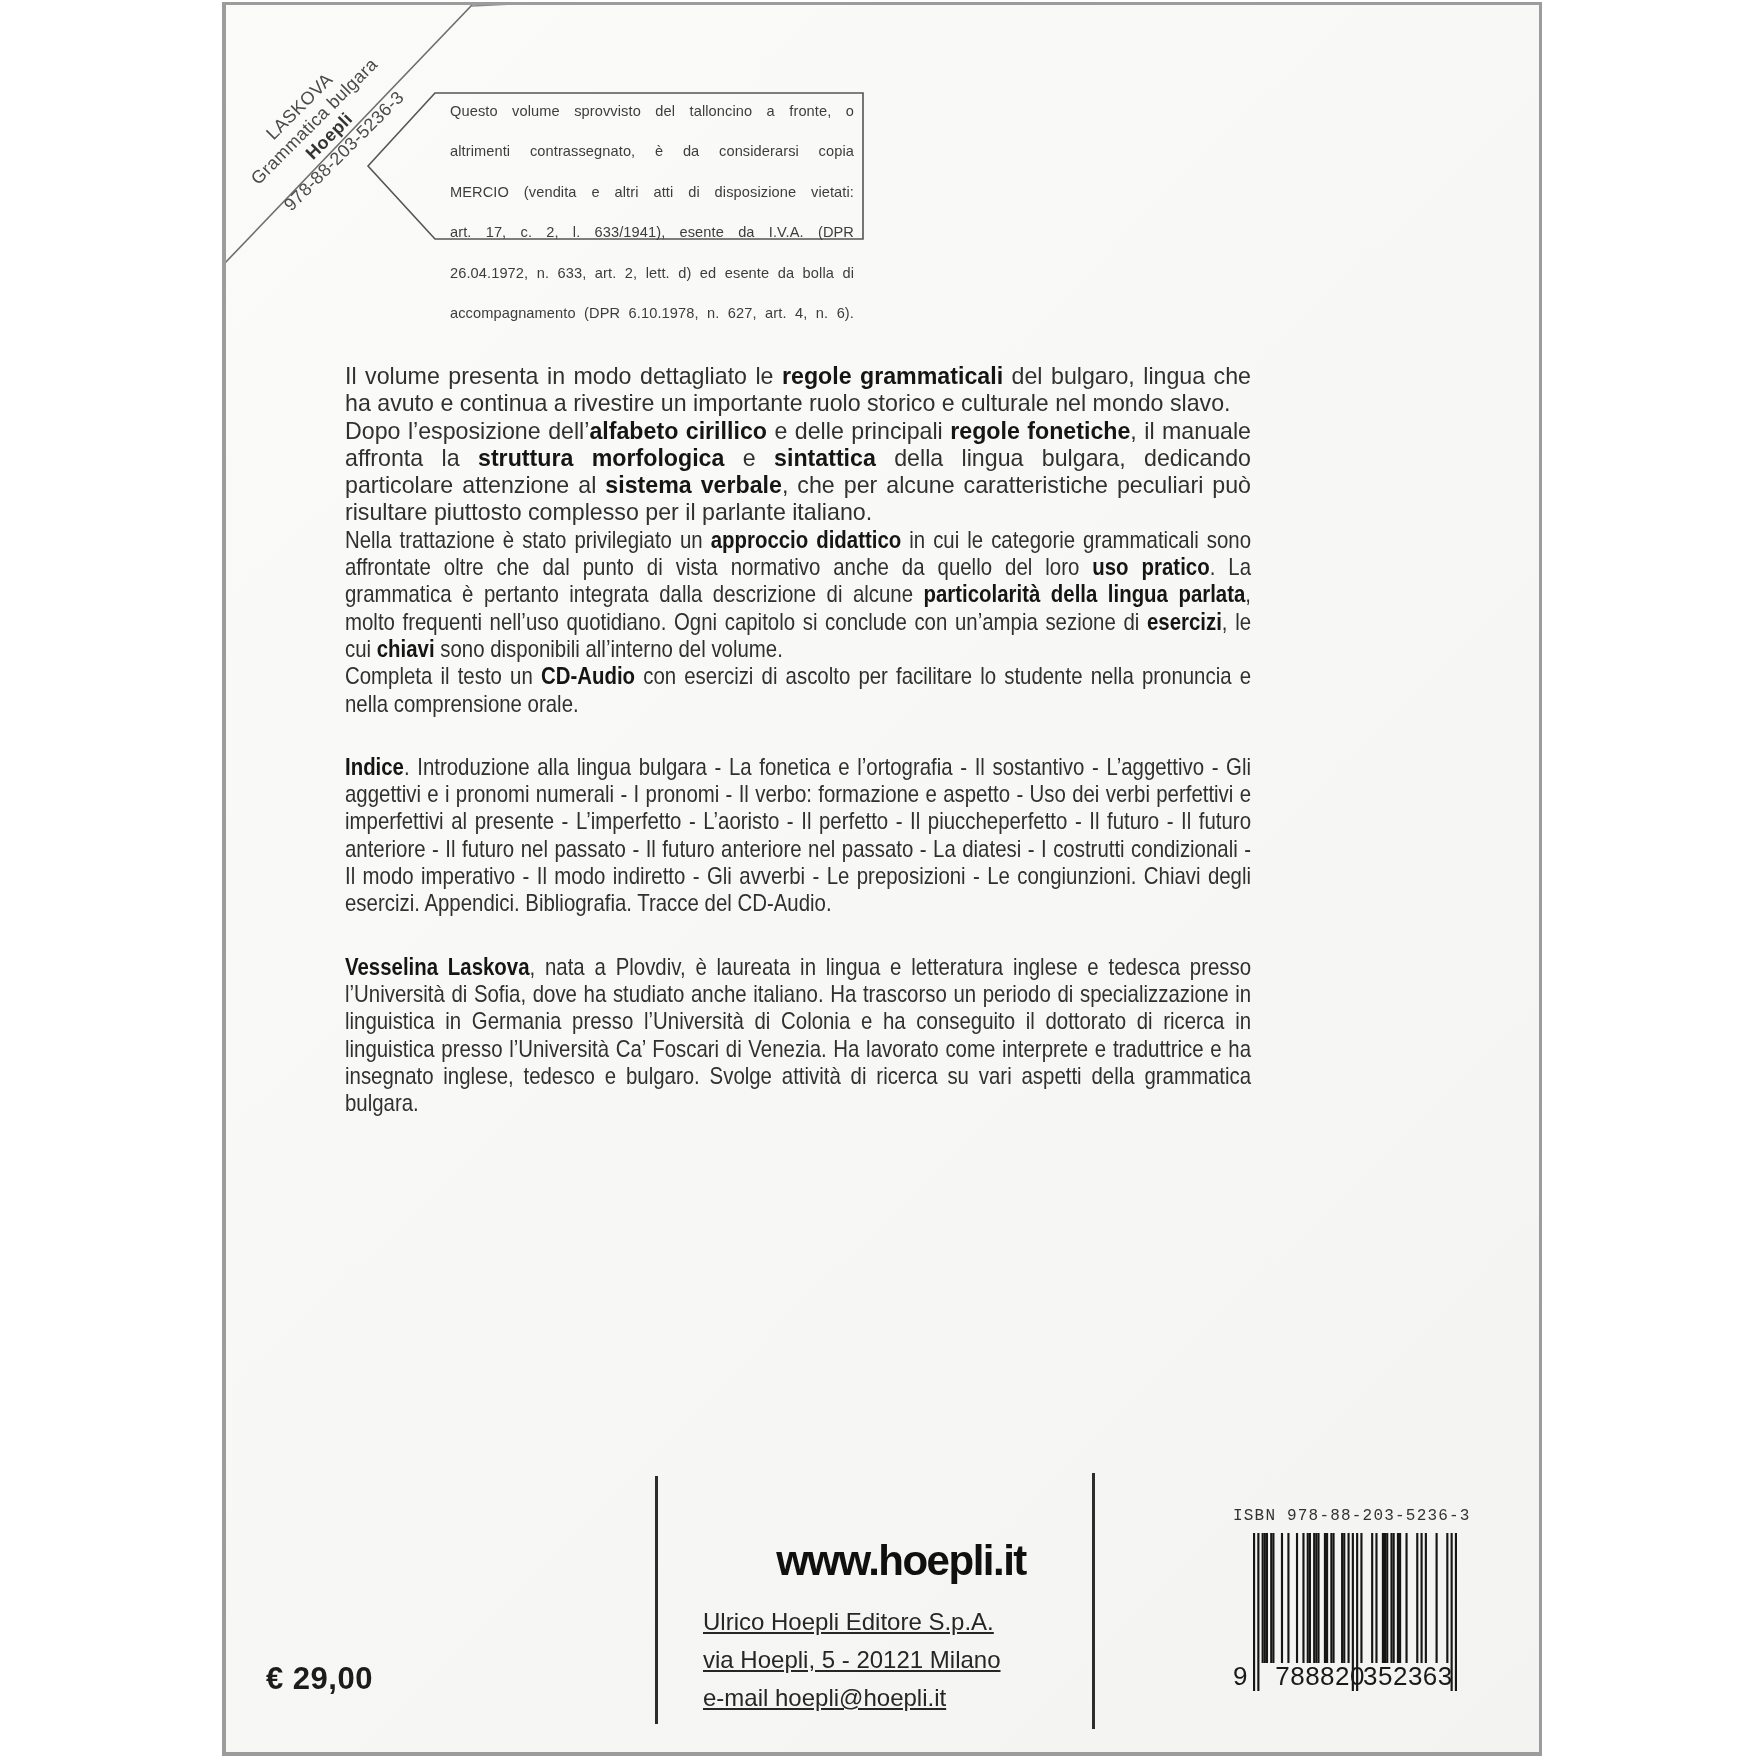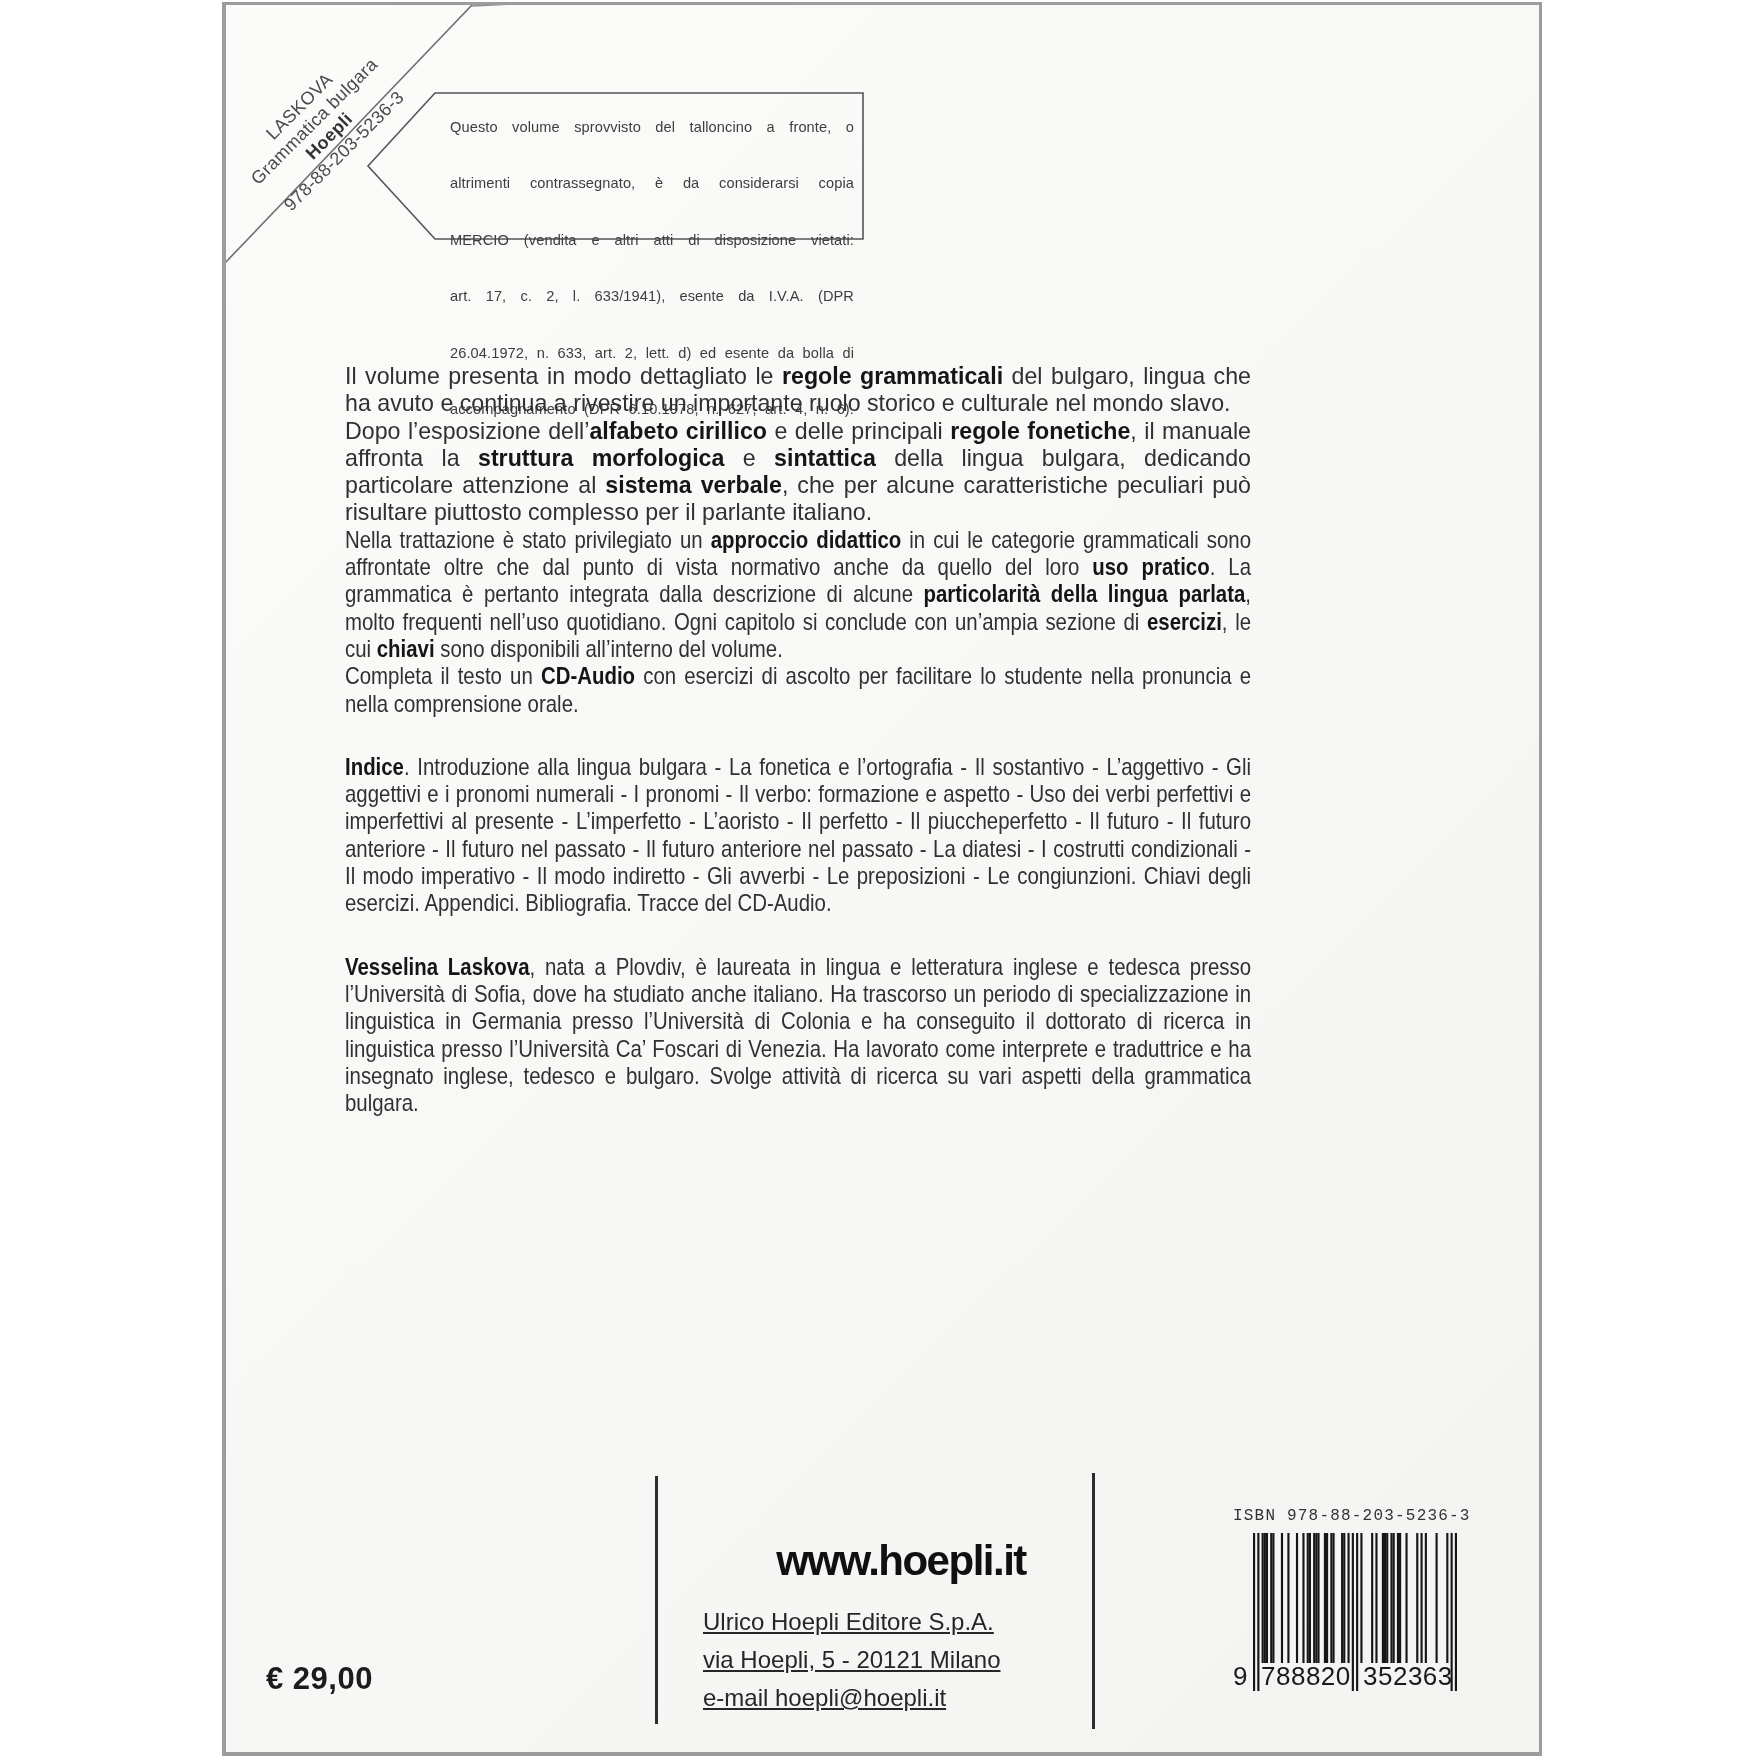--- a/index.html
+++ b/index.html
@@ -52,21 +52,21 @@
   
   .notice-text{
     position:absolute;
     left:224px; top:96px;
     width:404px;
     font-size:14.6px;
     line-height:20.2px;
     color:#3d3d3d;
     letter-spacing:.1px;
   }
-  .jline{text-align:justify;margin-top:16px;}
+  .jline{text-align:justify;}
   .jline::after{content:"";display:inline-block;width:100%;height:0;}
   
   .column{
     position:absolute;
     left:119px; top:358px;
     width:906px;
   }
   .column p{
     font-size:23.2px;
     line-height:27.3px;
@@ -135,21 +135,21 @@
     position:absolute;
     font-size:26px;
     color:#1a1a1a;
     letter-spacing:.5px;
     top:129px;
     height:29px;
     line-height:29px;
     background:transparent;
   }
   .bc-d0{left:-20px;}
-  .bc-d1{left:8px;width:104px;text-align:left;}
+  .bc-d1{left:8px;width:104px;text-align:right;}
   .bc-d2{left:110px;width:86px;text-align:center;}
 </style>
 </head>
 <body>
 
 <div class="page">
 
   <svg class="linework" viewBox="0 0 1313 1747">
     <line x1="246" y1="0" x2="-2" y2="259" stroke="#6e6e6e" stroke-width="1.6"></line>
     <line x1="246" y1="1" x2="350" y2="-4" stroke="#8a8a8a" stroke-width="1.4"></line>

